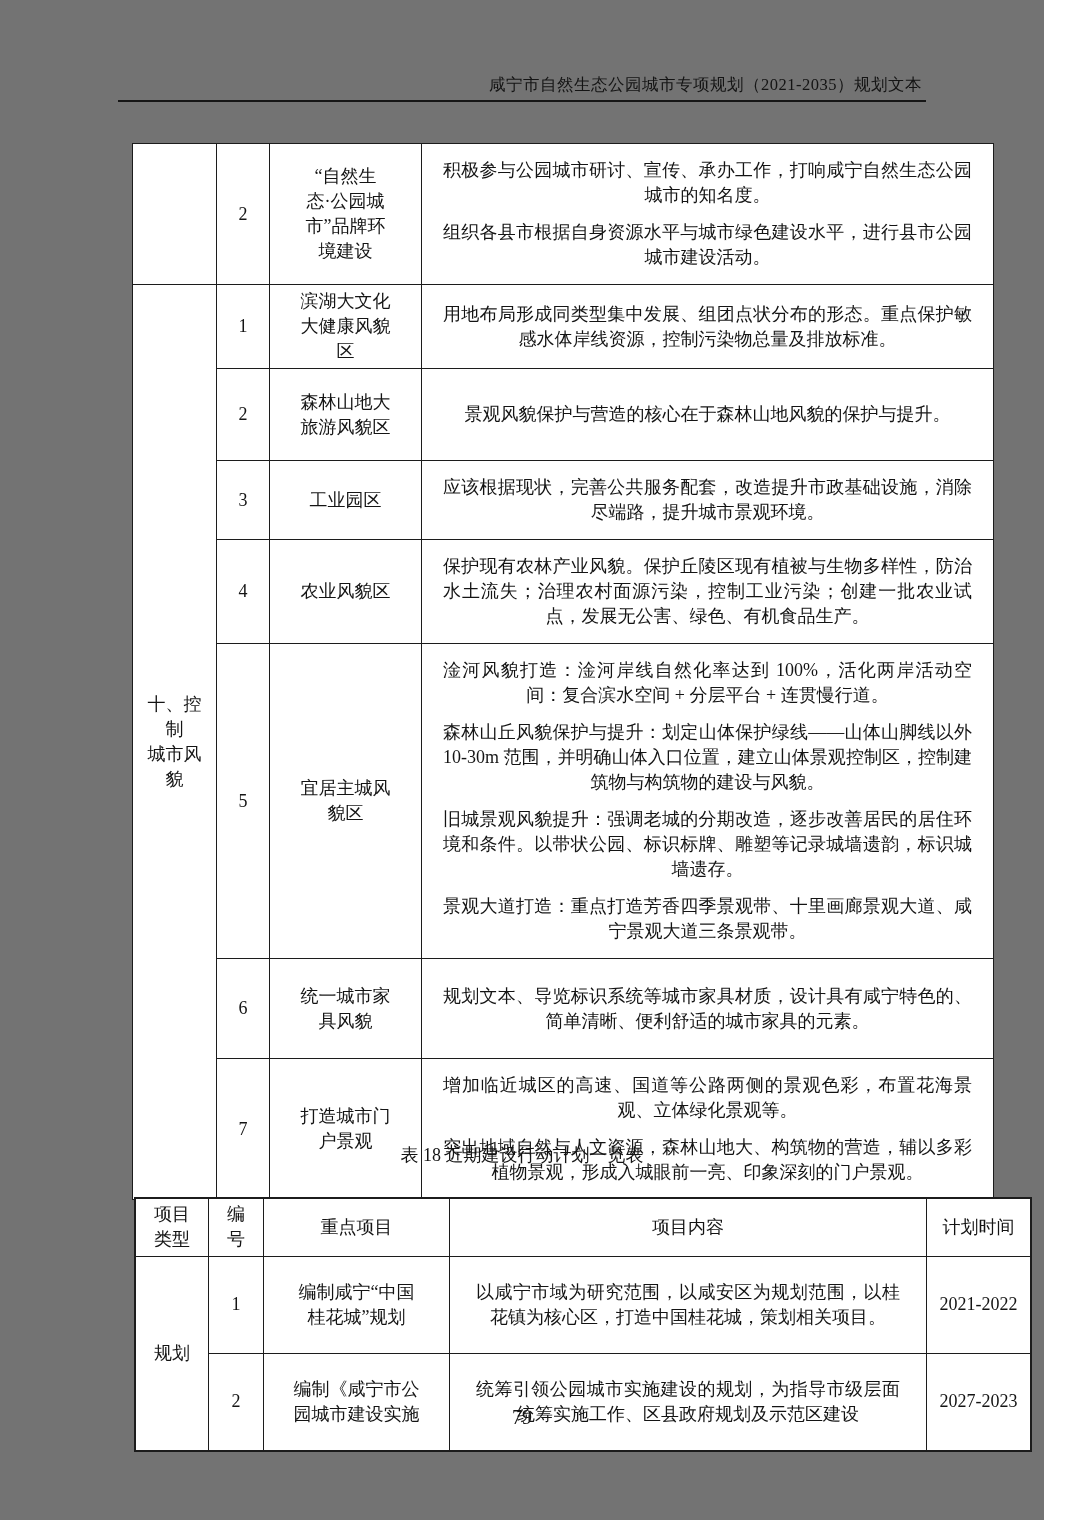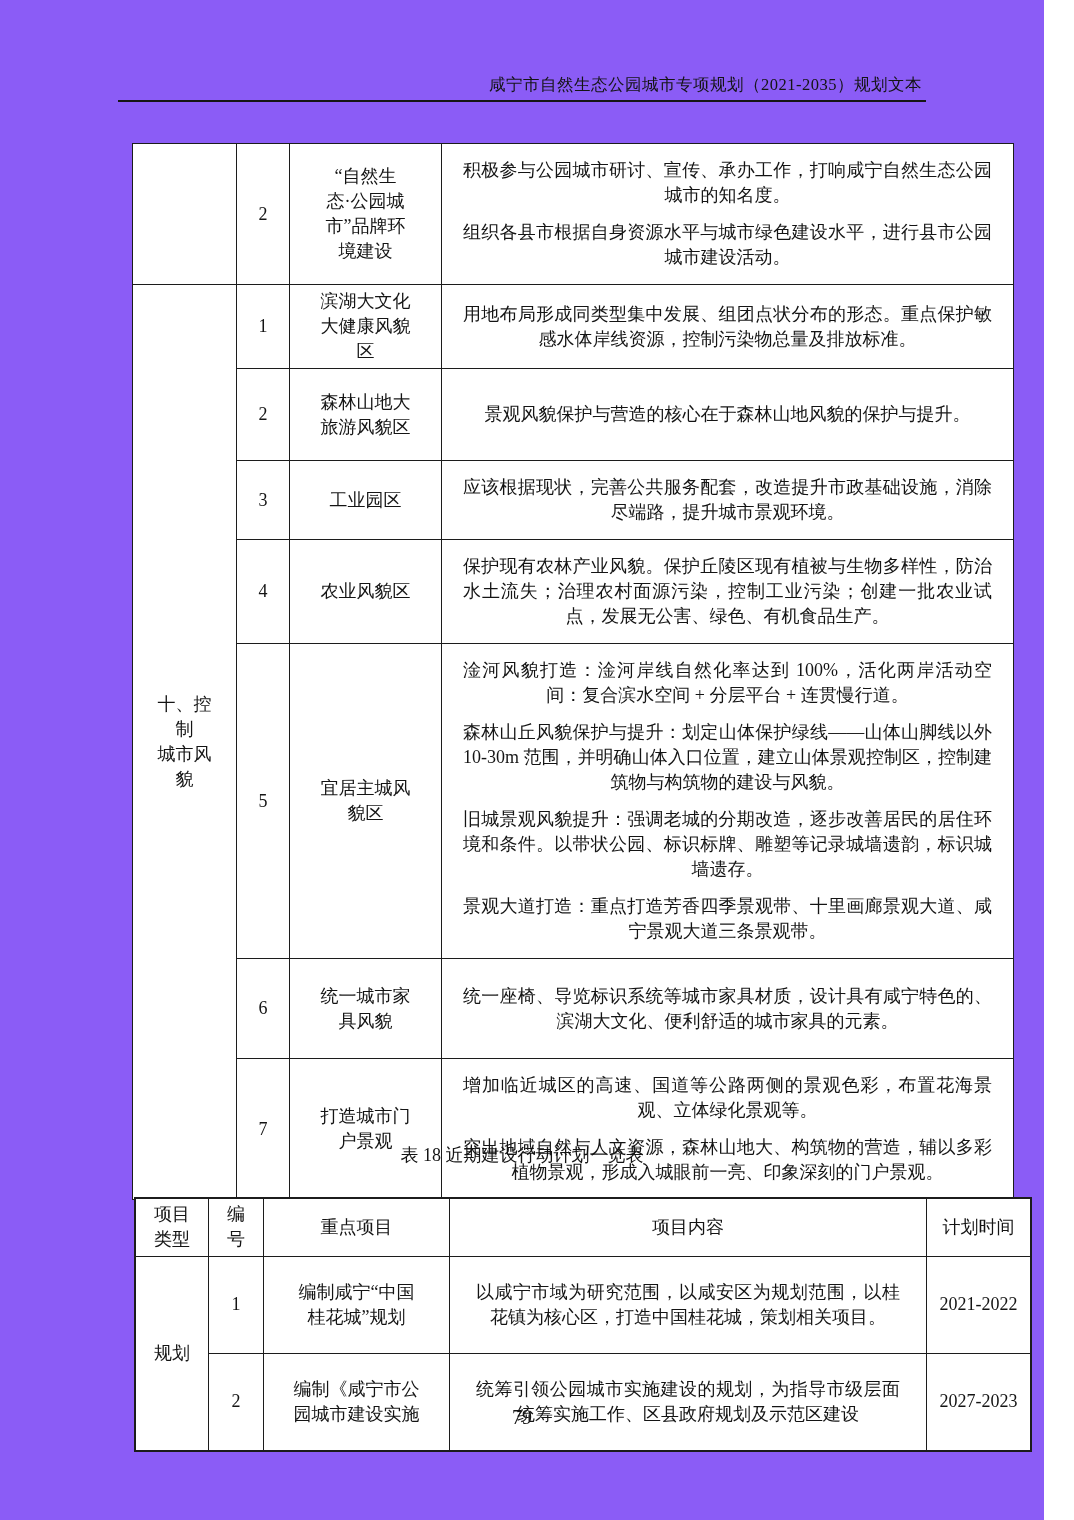--- a/index.html
+++ b/index.html
@@ -1,32 +1,32 @@
 <!DOCTYPE html>
 <html><head>
 <meta charset="utf-8">
 <style>
   html,body{margin:0;padding:0;background:#ffffff;}
   body{
     width:1074px;height:1520px;position:relative;
     font-family:"Liberation Serif","DejaVu Serif",serif;
     color:#141414;
   }
-  .page{position:relative;width:1044px;height:1520px;overflow:hidden;background:#8b5cf6;}
+  .page{position:relative;width:1044px;height:1520px;overflow:hidden;background:#737373;}
 
   
   .header-title{position:absolute;top:74px;right:122px;font-size:16.5px;letter-spacing:.5px;}
   .header-rule{position:absolute;top:100px;left:118px;right:118px;height:2px;background:#161616;}
 
   
   table{border-collapse:collapse;table-layout:fixed;background:#fff;}
   td,th{border:1px solid #1c1c1c;vertical-align:middle;font-weight:normal;overflow:hidden;}
 
   .t1{position:absolute;left:132px;top:143px;width:813px;font-size:18px;line-height:25px;}
-  .t1 .c-cat{width:83px;text-align:center;padding:2px 10px;}
+  .t1 .c-cat{width:83px;text-align:center;padding:2px 0;}
   .t1 .c-no{width:50px;text-align:center;}
   .t1 .c-proj{width:127px;text-align:center;padding:2px 12px;}
   .t1 .c-cont{width:553px;padding:2px 9px;}
   .t1 tr.r0{height:102px;} .t1 tr.r1{height:84px;} .t1 tr.r2{height:92px;}
   .t1 tr.r3{height:78px;}  .t1 tr.r4{height:86px;} .t1 tr.r5{height:254px;}
   .t1 tr.r6{height:100px;} .t1 tr.r7{height:94px;}
 
   .t1 p,.t2 p{margin:12px;text-align:justify;text-align-last:center;}
   .pre{white-space:pre-line;}
 
@@ -111,21 +111,21 @@
         <p>森林山丘风貌保护与提升：划定山体保护绿线——山体山脚线以外 10-30m 范围，并明确山体入口位置，建立山体景观控制区，控制建筑物与构筑物的建设与风貌。</p>
         <p>旧城景观风貌提升：强调老城的分期改造，逐步改善居民的居住环境和条件。以带状公园、标识标牌、雕塑等记录城墙遗韵，标识城墙遗存。</p>
         <p>景观大道打造：重点打造芳香四季景观带、十里画廊景观大道、咸宁景观大道三条景观带。</p>
       </td>
     </tr>
     <tr class="r6">
       <td class="c-no">6</td>
       <td class="c-proj pre">统一城市家
 具风貌</td>
       <td class="c-cont">
-        <p>统一座椅、导览标识系统等城市家具材质，设计具有咸宁特色的、滨湖大文化、便利舒适的城市家具的元素。</p>
+        <p>规划文本、导览标识系统等城市家具材质，设计具有咸宁特色的、简单清晰、便利舒适的城市家具的元素。</p>
       </td>
     </tr>
     <tr class="r7">
       <td class="c-no">7</td>
       <td class="c-proj pre">打造城市门
 户景观</td>
       <td class="c-cont">
         <p>增加临近城区的高速、国道等公路两侧的景观色彩，布置花海景观、立体绿化景观等。</p>
         <p>突出地域自然与人文资源，森林山地大、构筑物的营造，辅以多彩植物景观，形成入城眼前一亮、印象深刻的门户景观。</p>
       </td>

